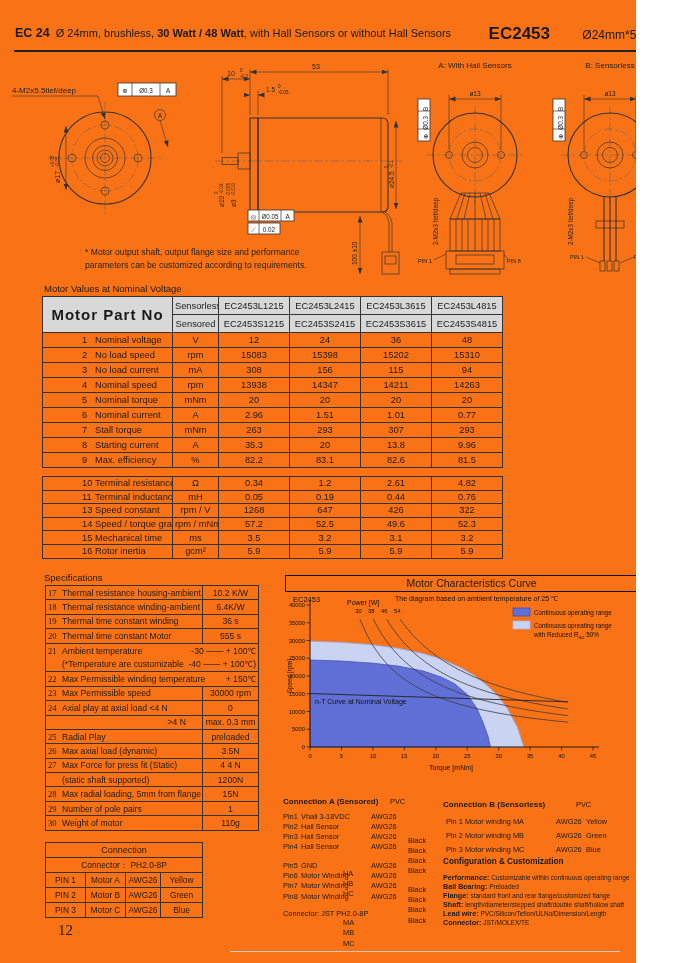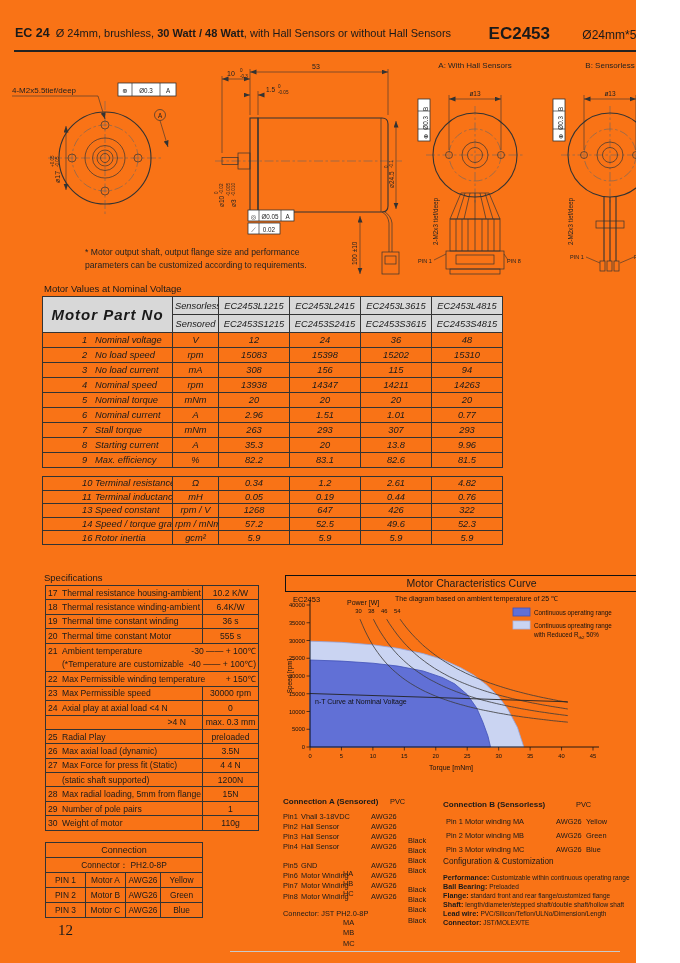--- a/index.html
+++ b/index.html
@@ -31,40 +31,40 @@
   .drlabel{font-size:8px;}
   .pint{font-size:5.5px;}
   .notet{font-size:8.6px;}
   .vtitle{font-size:8px;}
 
   
   .mv-title{position:absolute;left:44px;top:283px;font-size:9.5px;}
   .spec-title{position:absolute;left:44px;top:572px;font-size:9.5px;}
 
   
-  table.mv{border-collapse:collapse;table-layout:fixed;border:1.5px solid #111;font-style:italic;}
+  table.mv{border-collapse:collapse;table-layout:fixed;border:1.5px solid #111;}
   table.mv td{border:1px solid #333;text-align:center;padding:0 2px;overflow:hidden;
               white-space:nowrap;font-size:9.3px;}
   table.mv tr{height:15px;}
   table.mv tr.h{height:18px;}
   table.mv td.hc{background:#d8d8d8;font-size:9.3px;}
   table.mv td.pn{background:#d8d8d8;font-size:15px;font-weight:bold;letter-spacing:1px;}
   table.mv td.lblc{text-align:left;padding-left:39px;}
   table.mv .no{display:inline-block;width:13px;text-align:left;}
   table.t2 tr{height:13.6px;margin-left:28px;}
 
   
   table.spec{border-collapse:collapse;table-layout:fixed;border:1.5px solid #111;
              position:absolute;left:45px;top:585px;width:213px;}
   table.spec td{border:1px solid #333;padding:0 2px;font-size:8.6px;white-space:nowrap;overflow:hidden;}
   table.spec tr{height:14.4px;}
   table.spec td.nb{border-bottom:none;}
   table.spec td.nt{border-top:none;}
   .fx{display:flex;align-items:center;width:100%;}
-  .fx .no{flex:none;width:14px;}
+  .fx .no{flex:none;width:14px;font-family:Liberation Serif, serif;}
   .fx .lt{flex:1;}
   .fx .lt.rr{text-align:right;padding-right:14px;}
   .fx .svr{flex:none;margin-left:auto;}
   td.sv{text-align:center;font-size:8.8px;}
 
   
   .chart-title-box{position:absolute;left:285px;top:575px;width:371px;height:15px;
      border:1.5px solid #111;text-align:center;font-size:10.5px;line-height:15px;}
   .chartsvg{position:absolute;left:285px;top:592px;}
   .chartsvg text{fill:#111;}
@@ -79,21 +79,21 @@
   .carow{position:absolute;height:9px;white-space:nowrap;}
   .c-pin{position:absolute;left:0;}
   .c-sig{position:absolute;left:18px;}
   .c-suf{position:absolute;left:60px;margin-top:47px;}
   .c-awg{position:absolute;left:88px;}
   .c-col{position:absolute;left:125px;margin-top:24px;}
   .cb-lab{position:absolute;left:3px;}
   .cb-awg{position:absolute;left:113px;}
   .cb-col{position:absolute;left:143px;}
   .cust{position:absolute;left:443px;top:857px;width:220px;}
-  .cust-title{font-weight:normal;font-size:8.2px;}
+  .cust-title{font-weight:bold;font-size:8.2px;}
   .custrow{position:absolute;white-space:nowrap;font-size:6.5px;}
   .custrow b{font-size:7.2px;}
 
   
   table.conn{border-collapse:collapse;table-layout:fixed;border:1.5px solid #111;
              position:absolute;left:45px;top:842px;width:157px;}
   table.conn td{border:1px solid #333;text-align:center;font-size:8.4px;padding:0;white-space:nowrap;}
   table.conn tr{height:15px;}
   table.conn td.cht{font-size:9px;}
   .pageno{position:absolute;left:58px;top:922px;font-family:"Liberation Serif",serif;font-size:15px;}
@@ -461,20 +461,28 @@
           <td>426</td>
           <td>322</td>
         </tr>
     <tr>
           <td class="lblc"><span class="no">14</span><span>Speed / torque gradient</span></td>
           <td>rpm / mNm</td>
           <td>57.2</td>
           <td>52.5</td>
           <td>49.6</td>
           <td>52.3</td>
+        </tr>
+    <tr>
+          <td class="lblc"><span class="no">15</span><span>Mechanical time</span></td>
+          <td>ms</td>
+          <td>3.5</td>
+          <td>3.2</td>
+          <td>3.1</td>
+          <td>3.2</td>
         </tr>
     <tr>
           <td class="lblc"><span class="no">16</span><span>Rotor inertia</span></td>
           <td>gcm²</td>
           <td>5.9</td>
           <td>5.9</td>
           <td>5.9</td>
           <td>5.9</td>
         </tr>
     </tbody>

